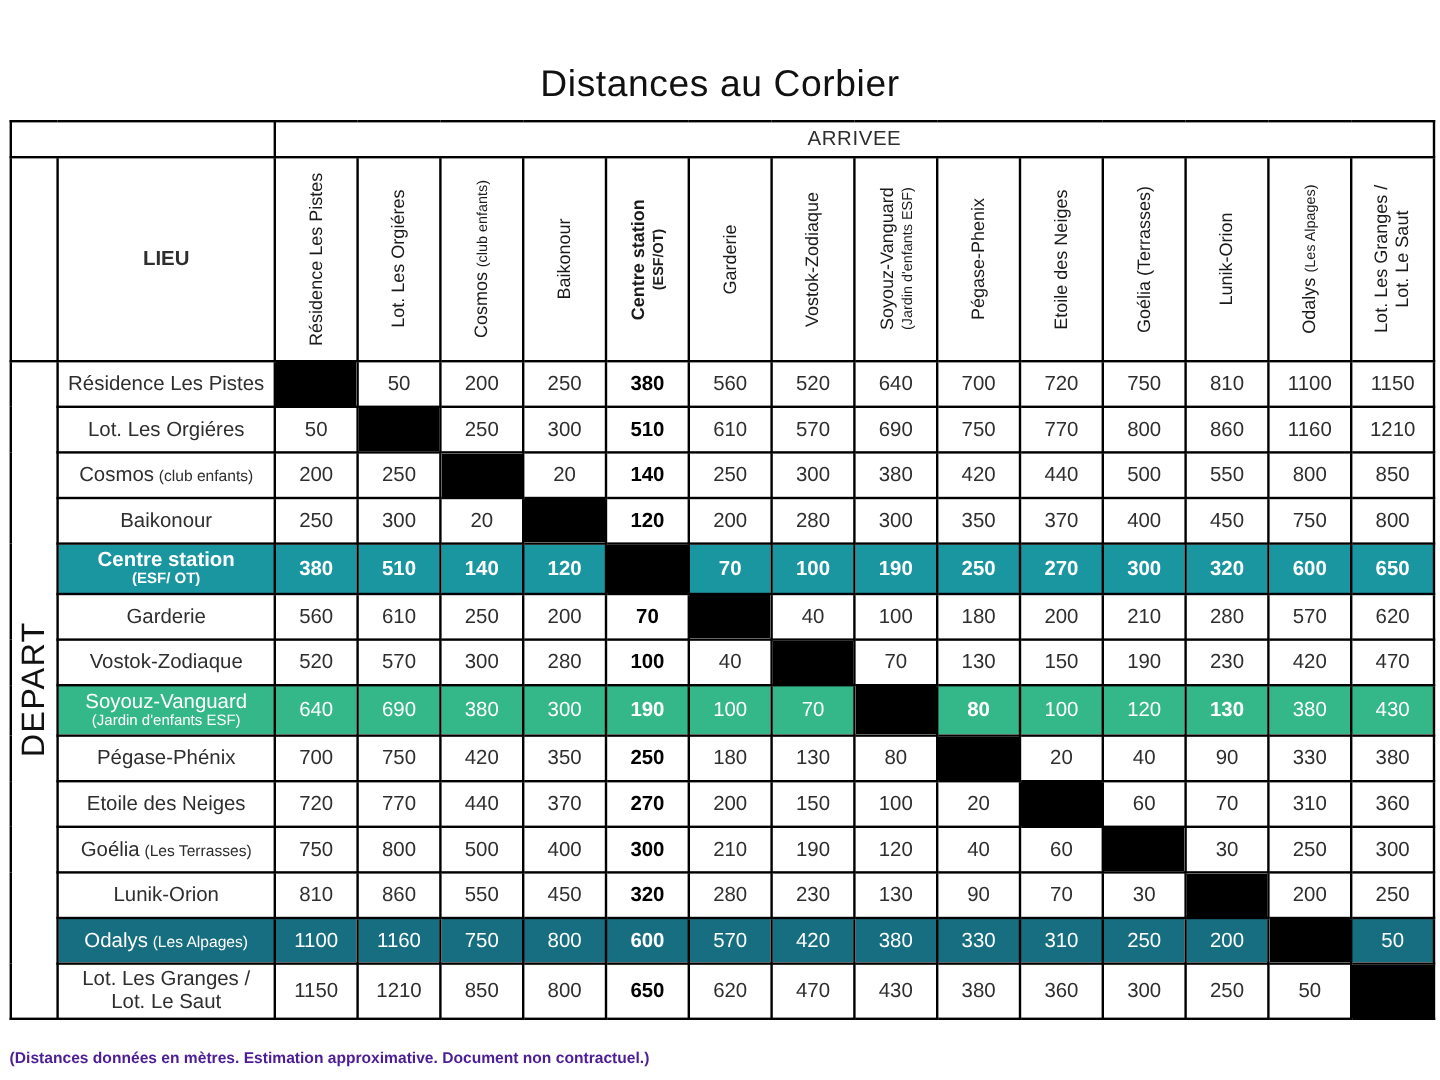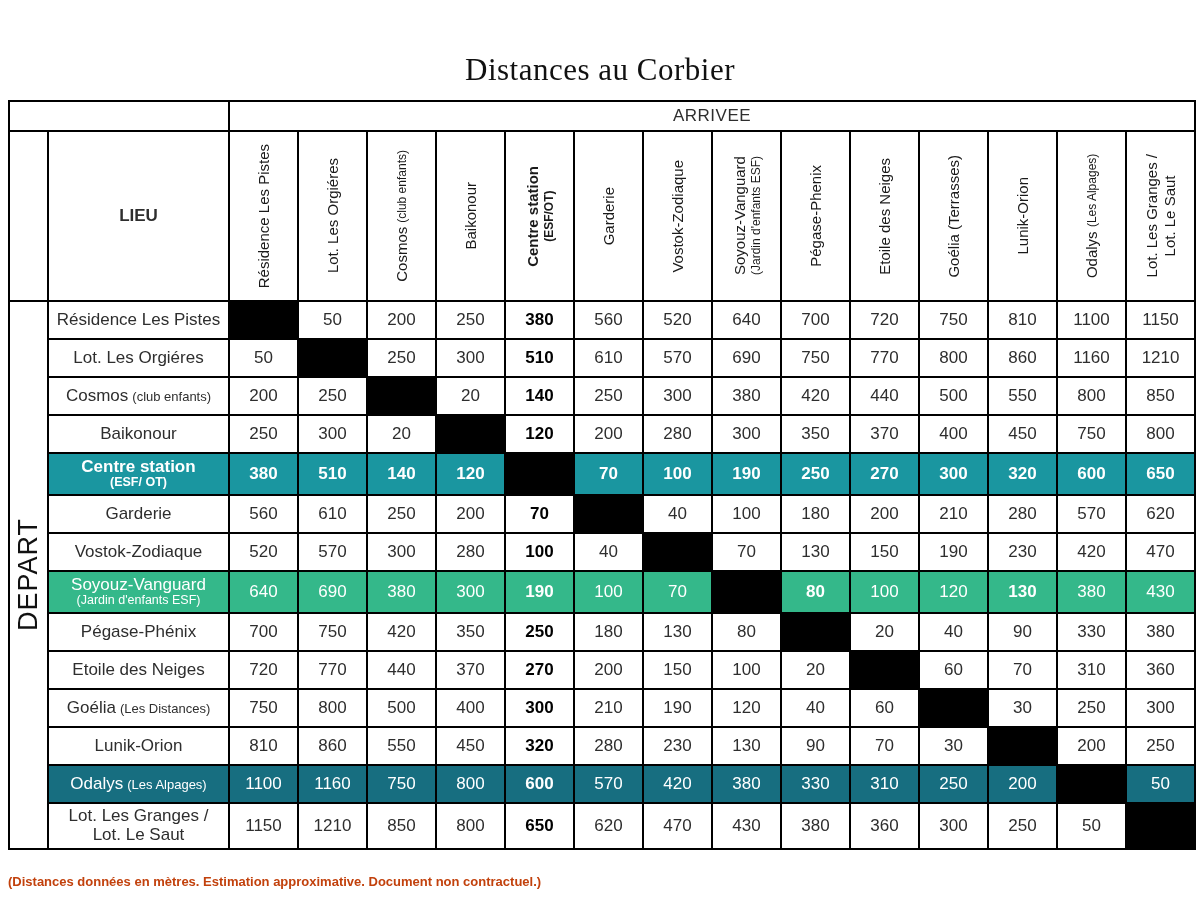--- a/index.html
+++ b/index.html
@@ -1,18 +1,18 @@
 <!DOCTYPE html>
 <html><head>
 <meta charset="utf-8">
 <style>
   html,body{margin:0;padding:0;background:#ffffff;}
   body{width:1200px;height:900px;font-family:"Liberation Sans",sans-serif;color:#1a1a1a;position:relative;overflow:hidden;}
   .page{position:absolute;inset:0;background:#fff;}
-  .title{position:absolute;top:52px;left:0;width:1200px;text-align:center;font-size:31px;letter-spacing:.5px;color:#111;font-family:Liberation Serif, serif;}
+  .title{position:absolute;top:52px;left:0;width:1200px;text-align:center;font-size:31px;letter-spacing:.5px;color:#111;}
   table.grid{position:absolute;left:8px;top:100px;border-collapse:collapse;table-layout:fixed;width:1186px;}
   table.grid td{border:2px solid #000;padding:0;text-align:center;vertical-align:middle;font-size:17px;color:#2e2e2e;overflow:hidden;}
   td.nob{border:none;background:#fff;}
   tr.band{height:30px;}
   td.arrivee{font-size:21px;color:#111;letter-spacing:.5px;}
   tr.heads{height:170px;}
   td.lieu{font-weight:bold;font-size:19px;color:#000;}
   td.colhead{vertical-align:bottom;padding-bottom:6px;}
   .vwrap{writing-mode:vertical-rl;transform:rotate(180deg);white-space:nowrap;margin:0 auto;font-size:15px;line-height:1.18;color:#1a1a1a;}
   td.colhead.bold .vwrap{font-weight:bold;}
@@ -24,21 +24,21 @@
   tr.datarow{height:38px;}
   tr.datarow.tall{height:42px;}
   tr.datarow.last{height:46px;}
   td.rowlabel{text-align:left;padding:2px 4px 2px 8px;font-size:17px;line-height:1.1;color:#1a1a1a;}
   td.rowlabel.bold{font-weight:bold;}
   .rsub{font-size:13px;margin-inline-start:4px;}
   .rline2{display:block;font-size:12.5px;}
   .rline2.same{font-size:inherit;}
   td.val.b{font-weight:bold;color:#000;}
   td.diag{background:#000;}
-  .footer{position:absolute;left:8px;top:874px;font-size:13px;font-weight:bold;color:#c2410c;}
+  .footer{position:absolute;left:8px;top:874px;font-size:13px;font-weight:bold;color:#4c1d95;}
 </style>
 </head>
 <body>
 
 <div class="page">
   <div class="title">Distances au Corbier</div>
 
   <table class="grid">
     <colgroup>
       <col style="width:39px">
@@ -276,21 +276,21 @@
           <td class="val">150</td>
           <td class="val">100</td>
           <td class="val">20</td>
           <td class="diag" style="background-color: rgb(0, 0, 0);"></td>
           <td class="val">60</td>
           <td class="val">70</td>
           <td class="val">310</td>
           <td class="val">360</td>
         </tr>
         <tr class="datarow">
-          <td class="rowlabel"><span class="rlabel">Goélia</span><span class="rsub">(Les Distances)</span></td>
+          <td class="rowlabel"><span class="rlabel">Goélia</span><span class="rsub">(Les Terrasses)</span></td>
           <td class="val">750</td>
           <td class="val">800</td>
           <td class="val">500</td>
           <td class="val">400</td>
           <td class="val b">300</td>
           <td class="val">210</td>
           <td class="val">190</td>
           <td class="val">120</td>
           <td class="val">40</td>
           <td class="val">60</td>

